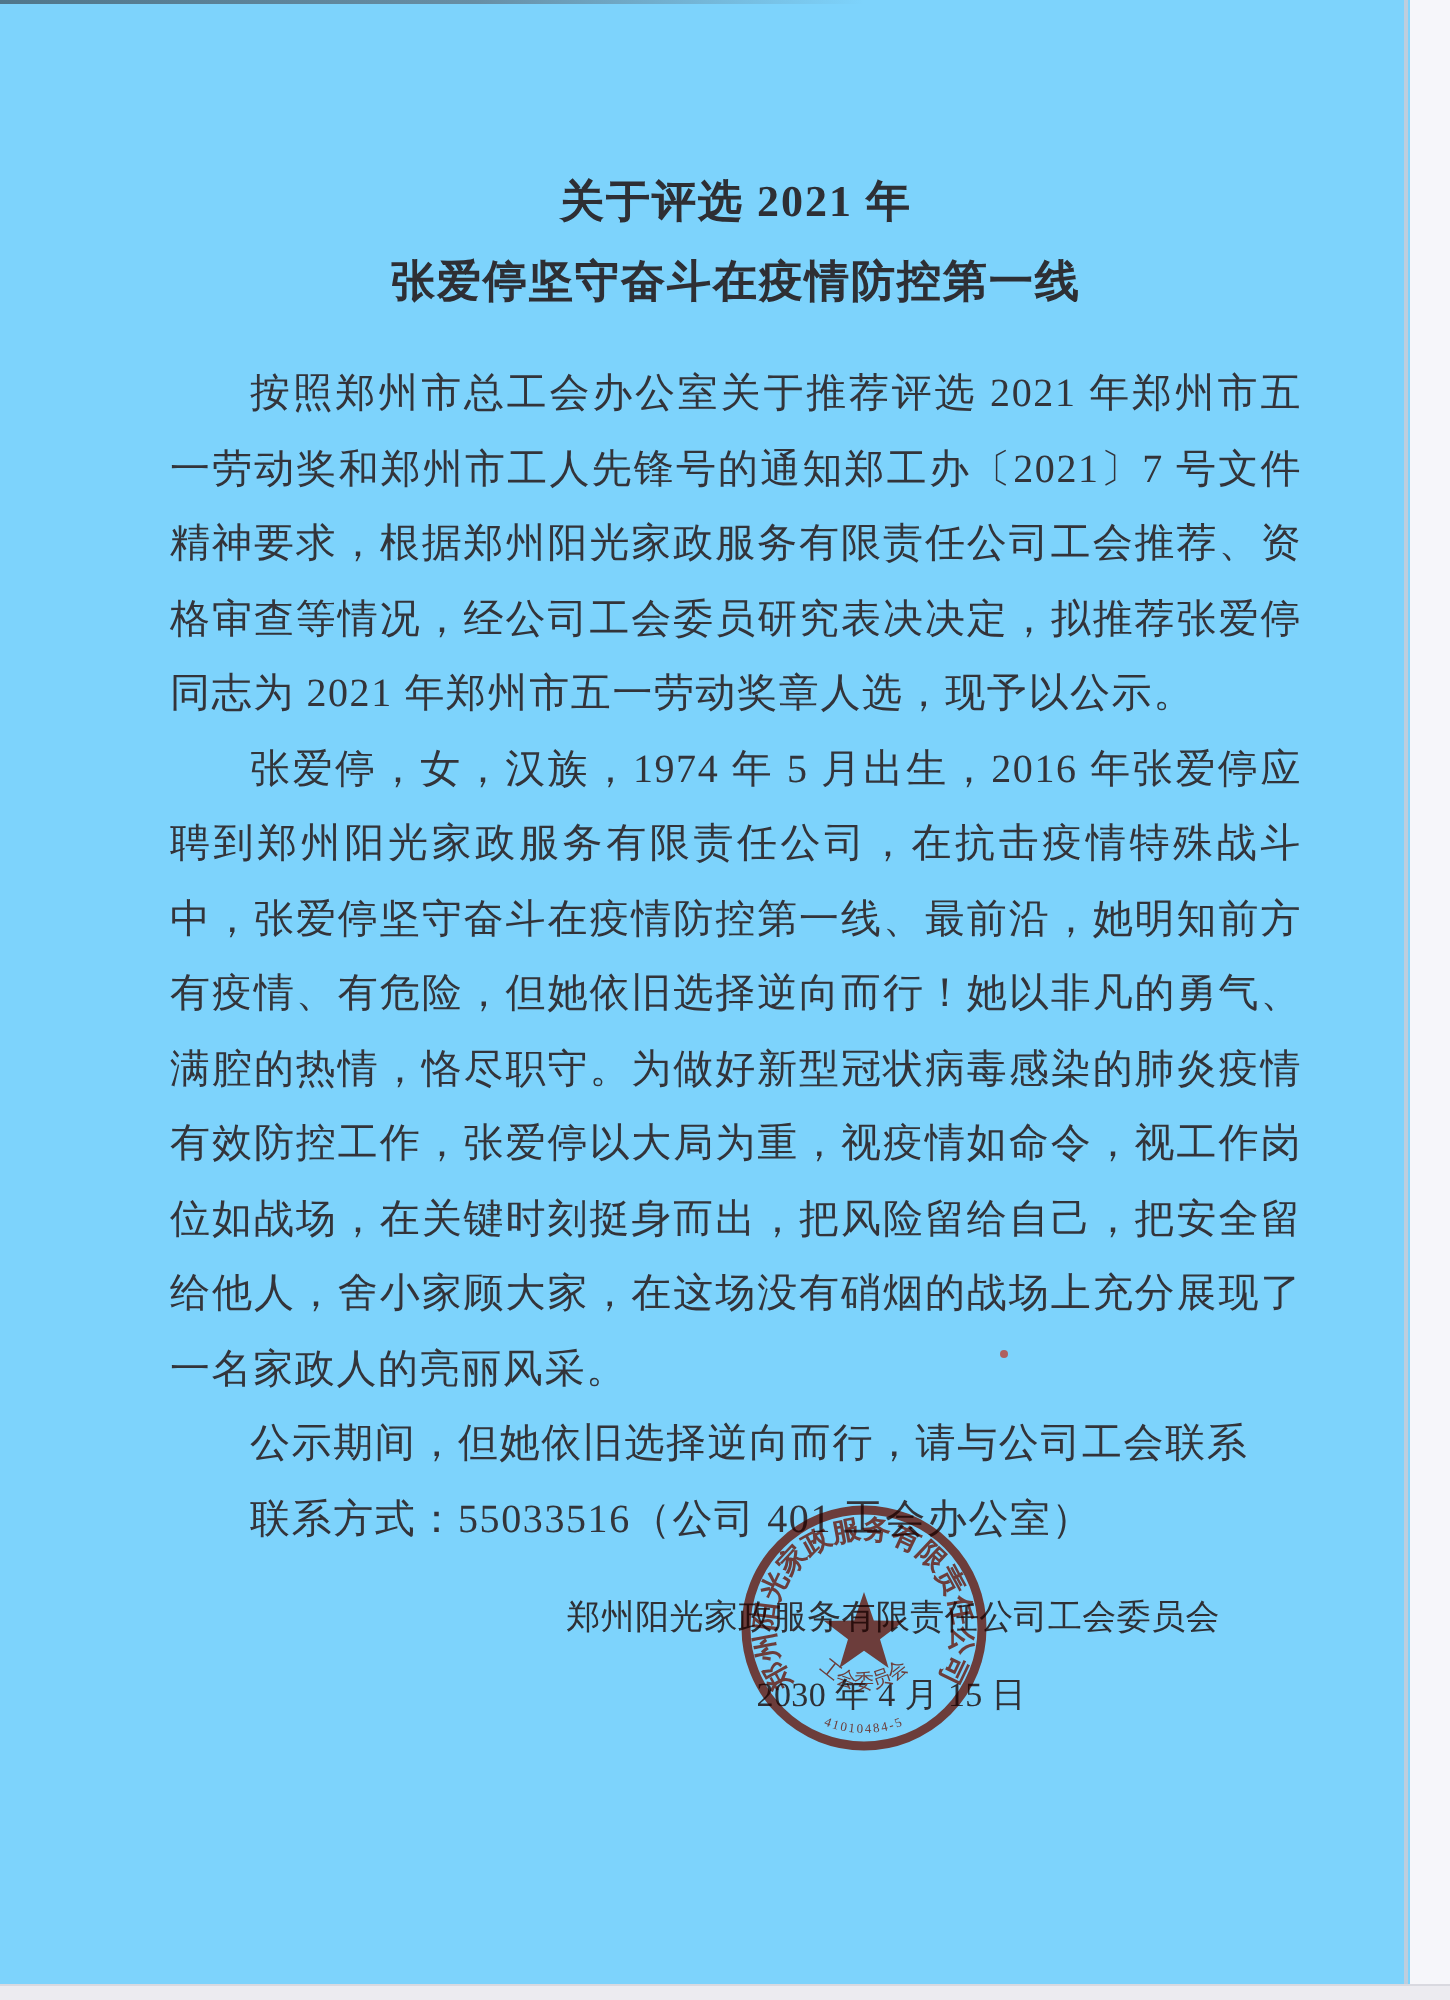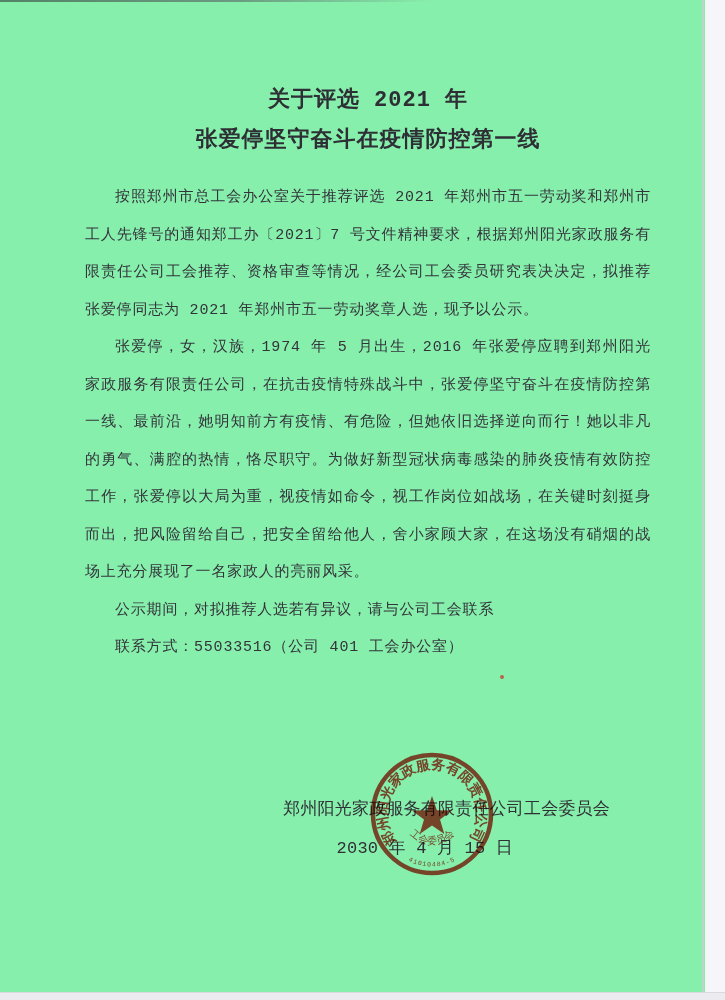--- a/index.html
+++ b/index.html
@@ -3,21 +3,21 @@
 <meta charset="utf-8">
 <style>
   html,body { margin:0; padding:0; }
   body {
     width:725px; height:1000px; overflow:hidden;
     font-family:"Liberation Serif","DejaVu Serif",serif;
     background:#f2f2f8;
   }
   .page {
     position:relative; width:725px; height:1000px;
-    background:#86efac; color:#33343a;font-family:Liberation Mono, monospace;
+    background:#7dd3fc; color:#33343a;
   }
   
   .edge-top {
     position:absolute; left:0; top:0; width:432px; height:2px;
     background:linear-gradient(to right,#2a2a2e 0%,#55555c 55%,rgba(85,85,92,0) 100%);
     opacity:.55;
   }
   .fold-line {
     position:absolute; left:702px; top:0; width:2px; height:1000px;
     background:#cdcdd6; opacity:.8;
@@ -35,21 +35,21 @@
     border-radius:50%; background:#c03a2b; opacity:.75;
   }
   
   .titles {
     position:absolute; left:85px; top:81px; width:566px;
     text-align:center; font-size:22px; font-weight:700;
     line-height:40px; letter-spacing:1px; color:#2e2f34;
   }
   .body-text {
     position:absolute; left:85px; top:179px; width:566px;
-    font-size:15px; line-height:37.5px; letter-spacing:.8px;
+    font-size:20px; line-height:37.5px; letter-spacing:.8px;
     text-align:justify; color:#33343a;
   }
   .body-text p { margin:0; text-indent:2em; }
   .signature {
     position:absolute; left:85px; top:797px; width:566px;
     box-sizing:border-box; padding-right:41px;
     text-align:right; font-size:17px; letter-spacing:.2px; color:#2f3035;
   }
   .date {
     position:absolute; left:85px; top:836px; width:566px;
@@ -75,21 +75,21 @@
   <div class="speck"></div>
 
   <div class="titles">
     <div>关于评选 2021 年</div>
     <div>张爱停坚守奋斗在疫情防控第一线</div>
   </div>
 
   <div class="body-text">
     <p>按照郑州市总工会办公室关于推荐评选 2021 年郑州市五一劳动奖和郑州市工人先锋号的通知郑工办〔2021〕7 号文件精神要求，根据郑州阳光家政服务有限责任公司工会推荐、资格审查等情况，经公司工会委员研究表决决定，拟推荐张爱停同志为 2021 年郑州市五一劳动奖章人选，现予以公示。</p>
     <p>张爱停，女，汉族，1974 年 5 月出生，2016 年张爱停应聘到郑州阳光家政服务有限责任公司，在抗击疫情特殊战斗中，张爱停坚守奋斗在疫情防控第一线、最前沿，她明知前方有疫情、有危险，但她依旧选择逆向而行！她以非凡的勇气、满腔的热情，恪尽职守。为做好新型冠状病毒感染的肺炎疫情有效防控工作，张爱停以大局为重，视疫情如命令，视工作岗位如战场，在关键时刻挺身而出，把风险留给自己，把安全留给他人，舍小家顾大家，在这场没有硝烟的战场上充分展现了一名家政人的亮丽风采。</p>
-    <p>公示期间，对拟推荐人选若有异议，请与公司工会联系</p>
+    <p>公示期间，但她依旧选择逆向而行，请与公司工会联系</p>
     <p>联系方式：55033516（公司 401 工会办公室）</p>
   </div>
 
   <div class="signature">郑州阳光家政服务有限责任公司工会委员会</div>
   <div class="date">2030 年 4 月 15 日</div>
 
   <svg class="seal" viewBox="0 0 128 128" width="128" height="128" xmlns="http://www.w3.org/2000/svg">
     <defs>
       <path id="arcTop" d="M 28.5 91.7 A 45 45 0 1 1 99.5 91.7" fill="none"></path>
       <path id="arcBottomInner" d="M 41 83.3 A 30 30 0 0 0 87 83.3" fill="none"></path>

